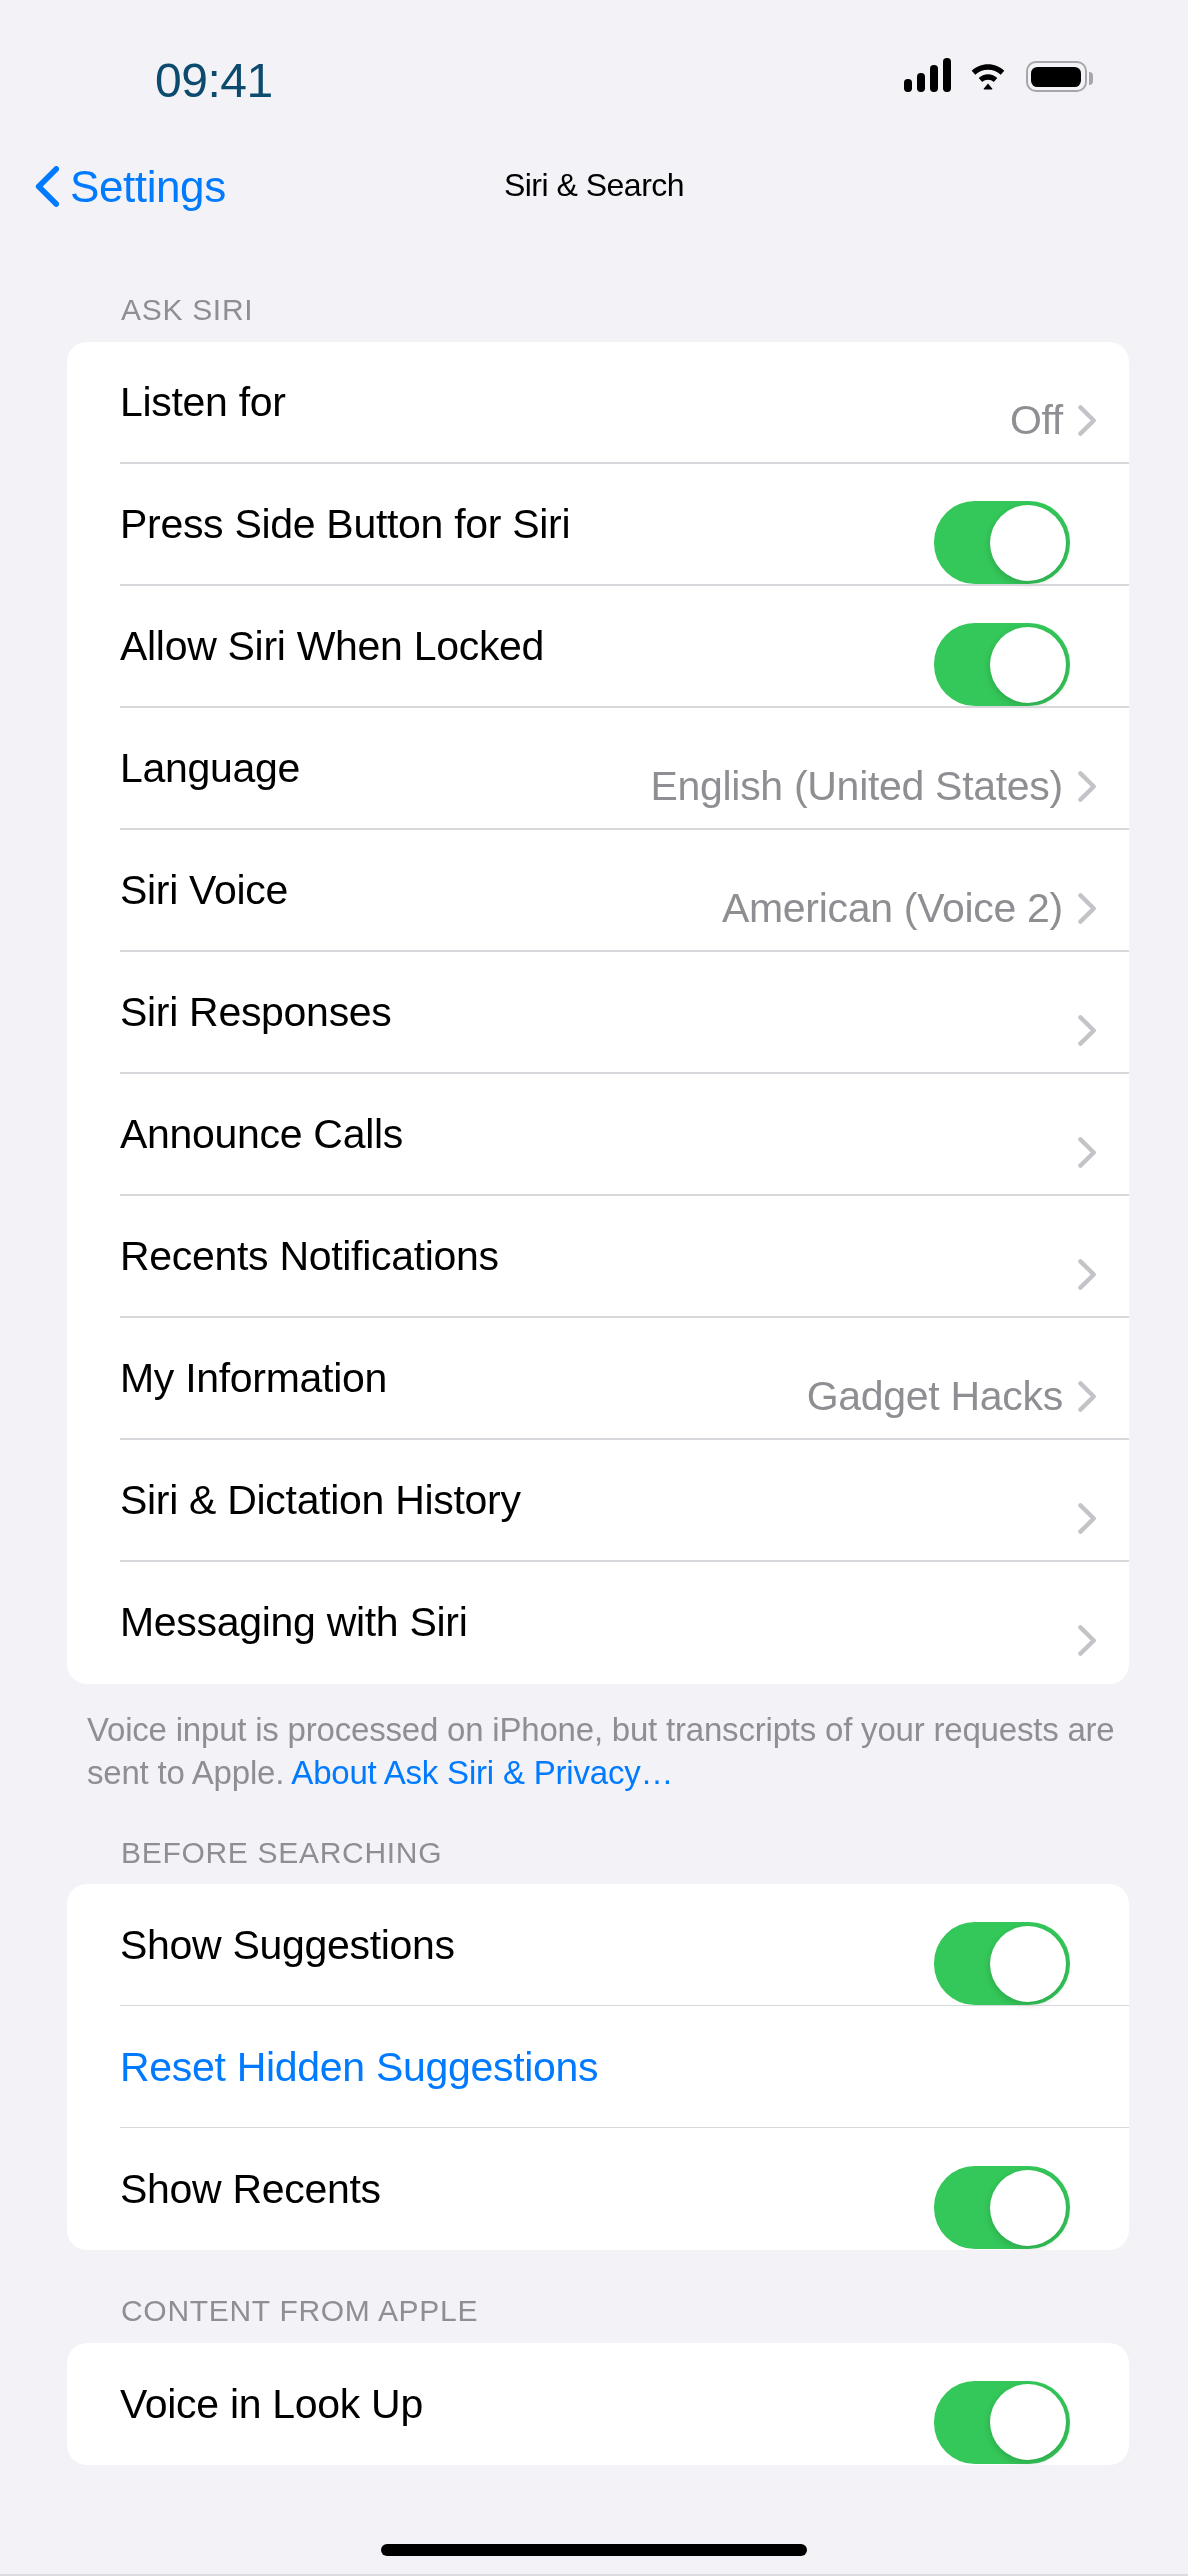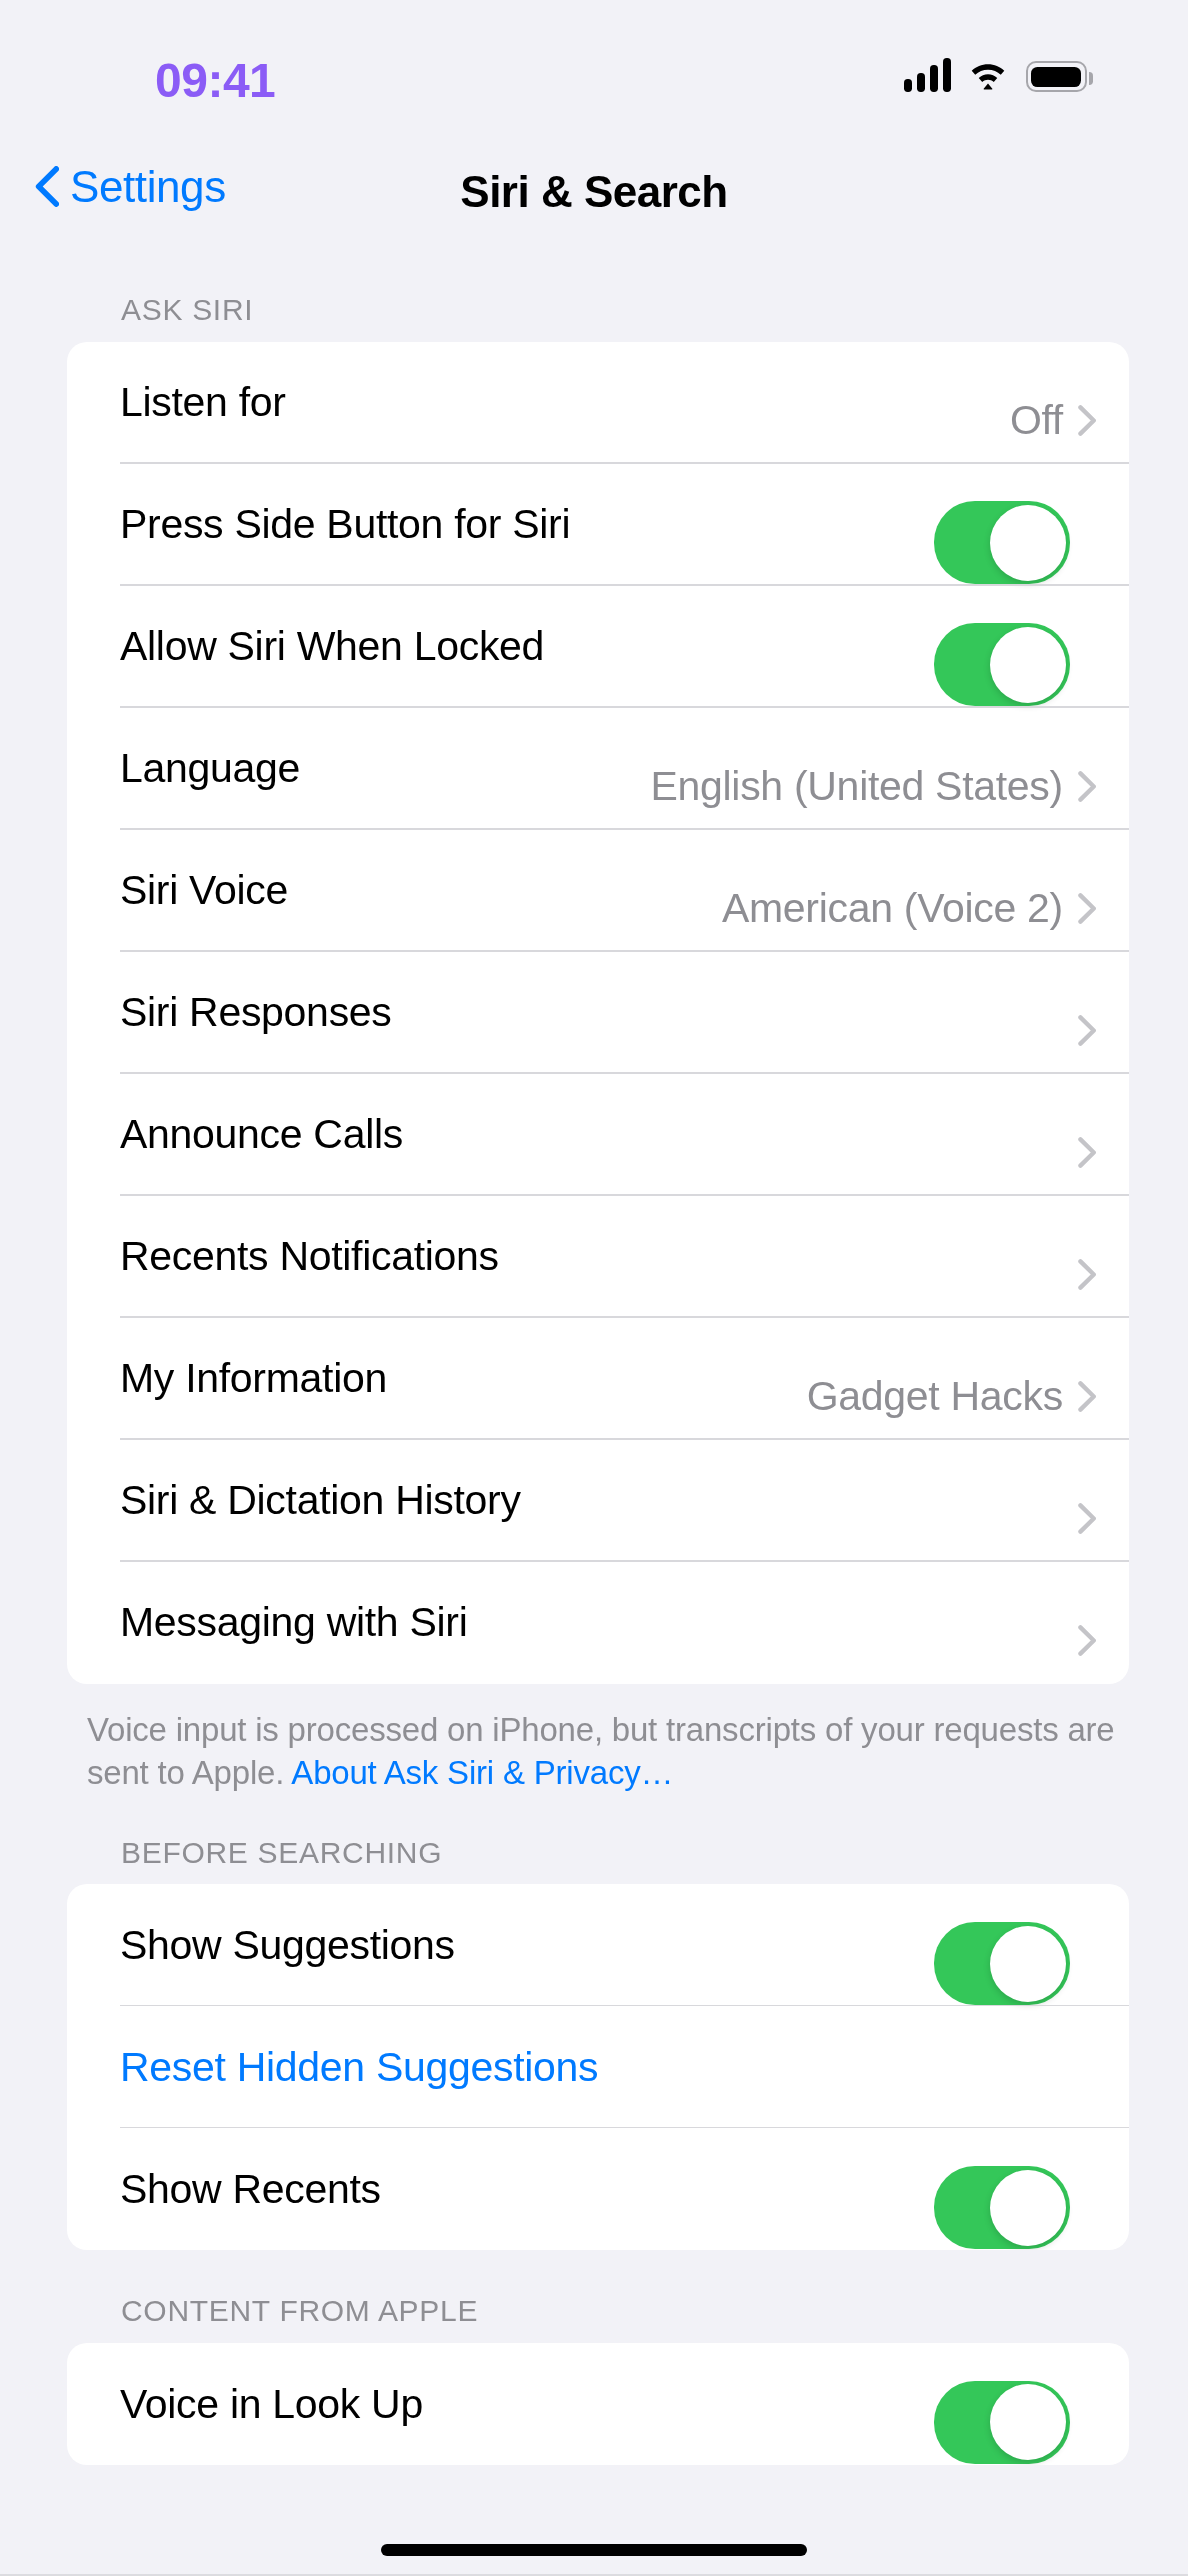--- a/index.html
+++ b/index.html
@@ -18,22 +18,22 @@
 
   
   .status-bar {
     position:absolute; top:0; left:0;
     width:1188px; height:147px;
   }
   .status-time {
     position:absolute;
     left:155px; top:53px;
     font-size:48px;
-    font-weight:bold;
-    color:#8b5cf6;
+    font-weight:normal;
+    color:#0c4a6e;
     letter-spacing:-0.5px;
   }
   .status-icons {
     position:absolute;
     right:101px; top:57px;
     display:flex; align-items:flex-end; gap:16.6px;
   }
   .cellular { display:flex; align-items:flex-end; gap:4.6px; height:35px; }
   .cellular i {
     display:block; width:8.3px; background:#000; border-radius:3.7px;
@@ -70,21 +70,21 @@
   }
   .chevron-left {
     width:24px; height:41px; display:block;
   }
   .back-label {
     font-size:44px; color:#007AFF; letter-spacing:-0.4px;
   }
   .nav-title {
     position:absolute; top:20px; left:0; width:1188px;
     text-align:center;
-    font-size:44px; font-weight:bold; color:#000;
+    font-size:32px; font-weight:normal; color:#000;
     letter-spacing:-0.5px;
   }
 
   
   .content { position:absolute; top:249px; left:12px; width:1172px; }
 
   .section-header {
     padding:44px 0 14.7px 109px;
     font-size:30px;
     color:#8E8E93;

